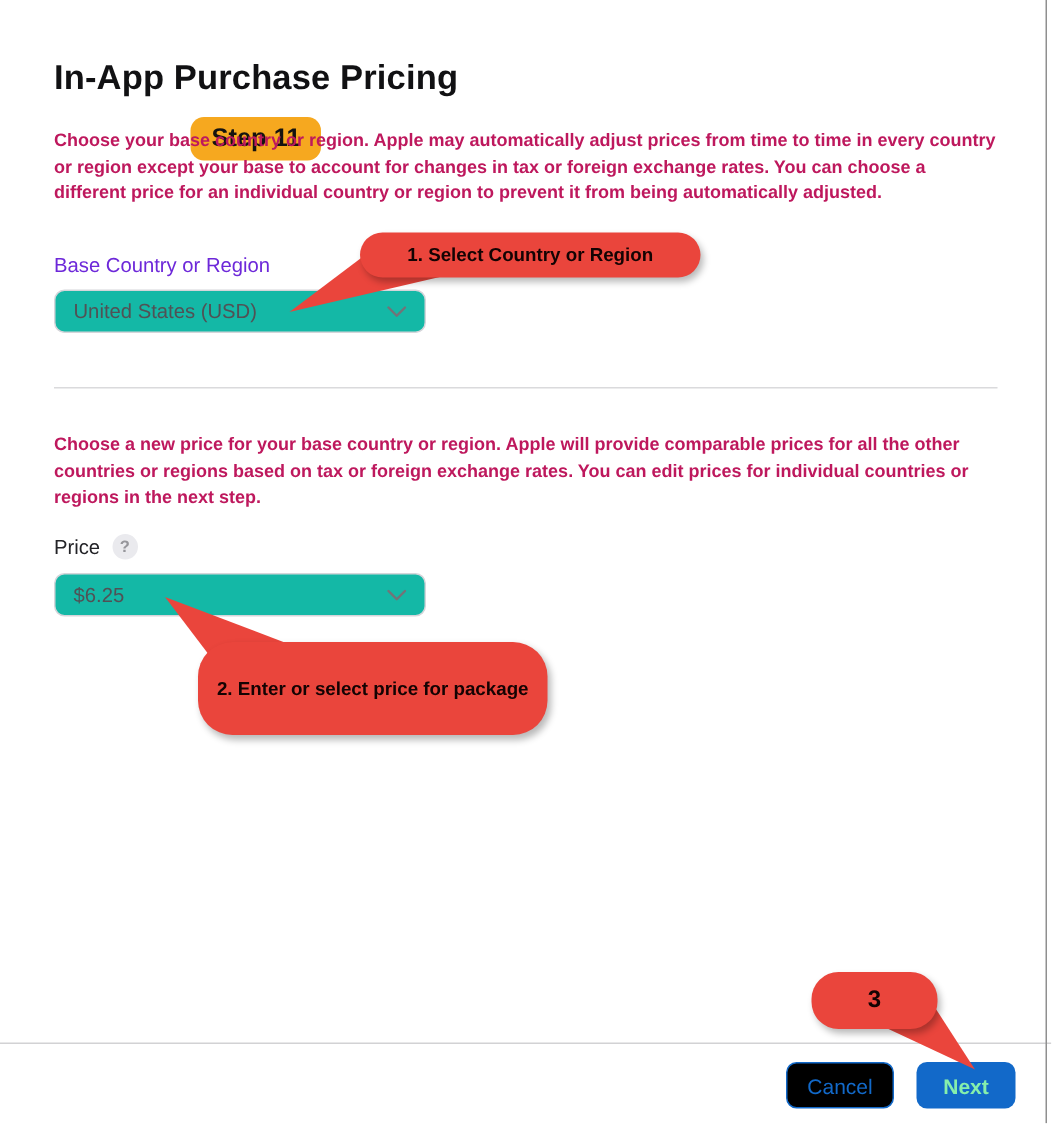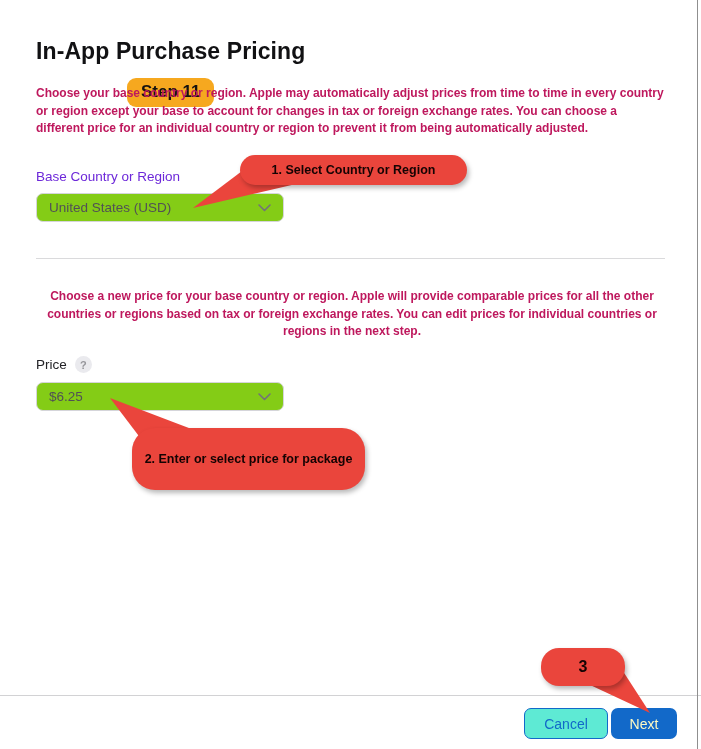--- a/index.html
+++ b/index.html
@@ -49,21 +49,21 @@
   .para {
     position: absolute;
     left: 36px;
     width: 632px;
     font-size: 12px;
     line-height: 17.6px;
     color: #be185d;
     font-weight: bold;
   }
   .para-1 { top: 85px; }
-  .para-2 { top: 288px; text-align: center; }
+  .para-2 { top: 288px; }
 
   .field-label {
     position: absolute;
     left: 36px;
     font-size: 13.5px;
     color: #6d28d9;
   }
   .label-1 { top: 169px; }
 
   .price-row {
@@ -86,21 +86,21 @@
     justify-content: center;
     cursor: default;
   }
 
   
   .select-box {
     position: absolute;
     left: 36px;
     width: 248px;
     height: 29px;
-    background: #84cc16;
+    background: #14b8a6;
     border: 1px solid #d5d5da;
     border-radius: 7px;
     display: flex;
     align-items: center;
     justify-content: space-between;
     padding: 0 12px 0 12px;
     font-size: 13.5px;
     color: #515155;
     z-index: 1;
     cursor: pointer;
@@ -168,34 +168,34 @@
     border-radius: 7px;
     font-size: 14px;
     display: flex;
     align-items: center;
     justify-content: center;
     cursor: pointer;
     font-family: "Liberation Sans", sans-serif;
   }
   .btn-cancel {
     left: 524px;
-    width: 84px;
-    background: #5eead4;
+    width: 72px;
+    background: #000000;
     border: 1.5px solid #1269c9;
     color: #1269c9;
     font-weight: 500;
     z-index: 2;
   }
   .btn-next {
     left: 611px;
     width: 66px;
     background: #1269c9;
     border: none;
-    color: #fef9c3;
-    font-weight: 400;
+    color: #86efac;
+    font-weight: 700;
     z-index: 2;
   }
 </style>
 </head>
 <body>
 
 <div class="page">
 
   <div class="header">
     <div class="title">In-App Purchase Pricing</div>

